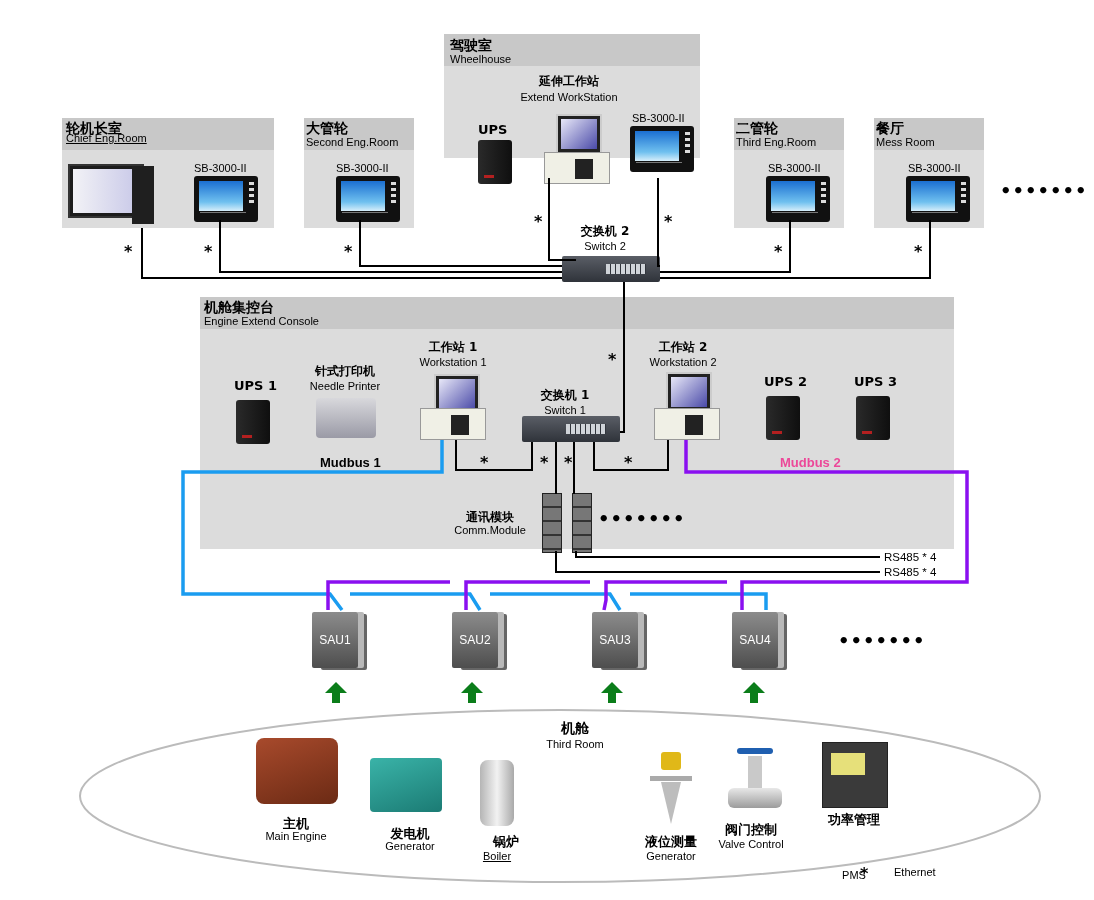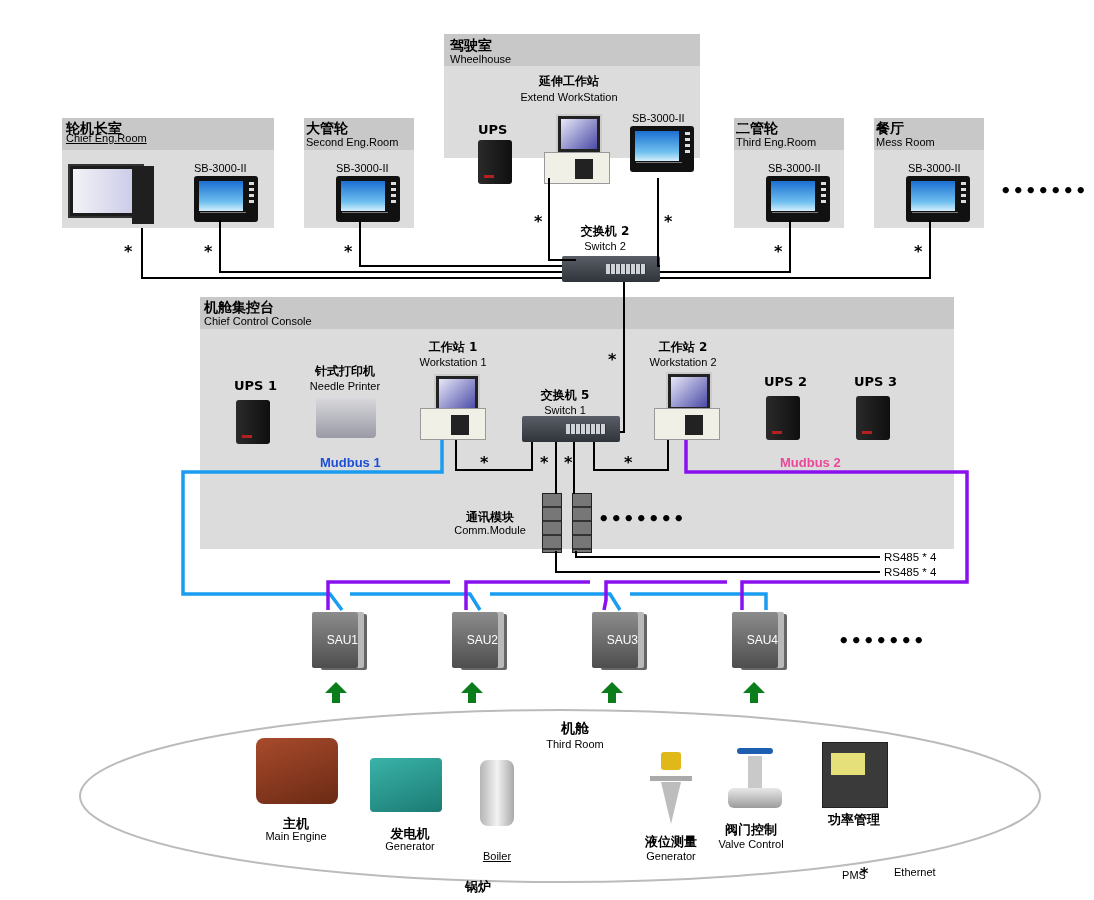--- a/index.html
+++ b/index.html
@@ -24,21 +24,21 @@
     .ups::after{content:"";position:absolute;left:6px;bottom:6px;width:10px;height:3px;background:#b42020;}
     .mon{position:absolute;width:42px;height:36px;background:#222;border:2px solid #ccc;}
     .mon .sc{position:absolute;left:3px;top:3px;right:3px;bottom:3px;background:linear-gradient(135deg,#e8e8f8,#4a4aa8);}
     .case{position:absolute;width:64px;height:30px;background:#f0f0e6;border:1px solid #999;}
     .case::after{content:"";position:absolute;left:30px;top:6px;width:18px;height:20px;background:#222;}
     .switch{position:absolute;width:98px;height:26px;background:linear-gradient(180deg,#5a5e66,#2f333a);border-radius:2px;}
     .switch .ports{position:absolute;right:14px;top:8px;width:40px;height:10px;background:repeating-linear-gradient(90deg,#cfd3d8 0 4px,#2f333a 4px 5px);}
     .printer{position:absolute;width:60px;height:40px;background:linear-gradient(180deg,#d8d8dc,#9a9aa6);border-radius:4px;}
     .comm{position:absolute;width:18px;height:58px;background:repeating-linear-gradient(180deg,#777 0 12px,#333 12px 14px);border:1px solid #222;}
     .sau{position:absolute;width:46px;height:56px;background:linear-gradient(180deg,#8c8c8c,#4e4e4e);border-radius:2px;box-shadow:6px 0 0 #b9b9b9,9px 2px 0 #666;}
-    .sau span{position:absolute;left:0;right:0;top:21px;text-align:right;color:#fff;font-family:"Liberation Sans",sans-serif;font-size:12px;}
+    .sau span{position:absolute;left:0;right:0;top:21px;text-align:center;color:#fff;font-family:"Liberation Sans",sans-serif;font-size:12px;}
     .arrow{position:absolute;width:0;height:0;border-left:11px solid transparent;border-right:11px solid transparent;border-bottom:11px solid #0b7d1a;}
     .arrow::after{content:"";position:absolute;left:-4px;top:11px;width:8px;height:10px;background:#0b7d1a;}
     .pc-dell{position:absolute;width:72px;height:50px;background:#1c1c1c;border:2px solid #333;}
     .pc-dell .sc{position:absolute;left:3px;top:3px;right:3px;bottom:3px;background:linear-gradient(90deg,#f2f2f6,#c8c8e8);}
     .tower{position:absolute;width:22px;height:58px;background:#1f1f1f;}
     .engine{position:absolute;width:82px;height:66px;background:linear-gradient(160deg,#a84a2c,#6b2a14);border-radius:8px;}
     .gen{position:absolute;width:72px;height:54px;background:linear-gradient(160deg,#3ab3a8,#1b7b74);border-radius:4px;}
     .boiler{position:absolute;width:34px;height:66px;background:linear-gradient(90deg,#b5b5b5,#f2f2f2,#a9a9a9);border-radius:8px;}
     .level{position:absolute;width:46px;height:72px;}
     .level .hd{position:absolute;left:13px;top:0;width:20px;height:18px;background:#e0b818;border-radius:3px;}
@@ -124,21 +124,21 @@
       <div class="side"></div>
       <div class="keys"></div>
     </div>
 </div>
 
 <div class="abs dots" style="left:1000px;top:186px;">•••••••</div>
 
 <div class="panel" style="left:200px;top:297px;width:754px;height:252px;">
   <div class="panel-head"></div>
   <div class="abs title-zh" style="left:4px;top:2px;">机舱集控台</div>
-  <div class="abs en" style="left:4px;top:18px;">Chief Control Console</div>
+  <div class="abs en" style="left:4px;top:18px;">Engine Extend Console</div>
 </div>
 
 <div class="abs zh center" style="left:560px;width:90px;top:224px;font-size:12px;">交换机 2</div>
 <div class="abs en center" style="left:560px;width:90px;top:240px;">Switch 2</div>
 <div class="switch" style="left:562px;top:256px;">
     <div class="ports"></div>
   </div>
 
 <div class="abs zh" style="left:234px;top:378px;">UPS 1</div>
 <div class="ups" style="left:236px;top:400px;"></div>
@@ -147,21 +147,21 @@
 <div class="abs en center" style="left:300px;width:90px;top:380px;">Needle Printer</div>
 <div class="printer" style="left:316px;top:398px;"></div>
 
 <div class="abs zh center" style="left:408px;width:90px;top:340px;font-size:12px;">工作站 1</div>
 <div class="abs en center" style="left:408px;width:90px;top:356px;">Workstation 1</div>
 <div class="mon" style="left:434px;top:374px;">
     <div class="sc"></div>
   </div>
 <div class="case" style="left:420px;top:408px;"></div>
 
-<div class="abs zh center" style="left:520px;width:90px;top:388px;font-size:12px;">交换机 5</div>
+<div class="abs zh center" style="left:520px;width:90px;top:388px;font-size:12px;">交换机 1</div>
 <div class="abs en center" style="left:520px;width:90px;top:404px;">Switch 1</div>
 <div class="switch" style="left:522px;top:416px;">
     <div class="ports"></div>
   </div>
 
 <div class="abs zh center" style="left:638px;width:90px;top:340px;font-size:12px;">工作站 2</div>
 <div class="abs en center" style="left:638px;width:90px;top:356px;">Workstation 2</div>
 <div class="mon" style="left:666px;top:372px;">
     <div class="sc"></div>
   </div>
@@ -171,21 +171,21 @@
 <div class="ups" style="left:766px;top:396px;"></div>
 <div class="abs zh" style="left:854px;top:374px;">UPS 3</div>
 <div class="ups" style="left:856px;top:396px;"></div>
 
 <div class="abs zh center" style="left:440px;width:100px;top:510px;font-size:12px;">通讯模块</div>
 <div class="abs en center" style="left:440px;width:100px;top:524px;">Comm.Module</div>
 <div class="comm" style="left:542px;top:493px;"></div>
 <div class="comm" style="left:572px;top:493px;"></div>
 <div class="abs dots" style="left:598px;top:514px;">•••••••</div>
 
-<div class="abs blabel" style="left:320px;top:455px;color:#1d4ed8;">Mudbus 1</div>
+<div class="abs blabel" style="left:320px;top:455px;color:#000000;">Mudbus 1</div>
 <div class="abs blabel" style="left:780px;top:455px;color:#ec4899;">Mudbus 2</div>
 
 <div class="abs lbl" style="left:884px;top:551px;">RS485 * 4</div>
 <div class="abs lbl" style="left:884px;top:566px;">RS485 * 4</div>
 
 <svg class="abs" style="left:0;top:0;" width="1094" height="900">
   <g id="eth" fill="none" stroke="#000" stroke-width="2">
       <polyline points="142,228 142,278 562,278"></polyline>
       <polyline points="220,220 220,272 562,272"></polyline>
       <polyline points="360,220 360,266 562,266"></polyline>
@@ -253,21 +253,21 @@
 
 <div class="engine" style="left:256px;top:738px;"></div>
 <div class="abs zh center" style="left:246px;width:100px;top:816px;">主机</div>
 <div class="abs en center" style="left:246px;width:100px;top:830px;">Main Engine</div>
 
 <div class="gen" style="left:370px;top:758px;"></div>
 <div class="abs zh center" style="left:360px;width:100px;top:826px;">发电机</div>
 <div class="abs en center" style="left:360px;width:100px;top:840px;">Generator</div>
 
 <div class="boiler" style="left:480px;top:760px;"></div>
-<div class="abs zh center" style="left:428px;width:100px;top:834px;margin-top:45px;">锅炉</div>
+<div class="abs zh center" style="left:456px;width:100px;top:834px;">锅炉</div>
 <div class="abs en center" style="left:447px;width:100px;top:850px;text-decoration:underline;">Boiler</div>
 
 <div class="level" style="left:648px;top:752px;">
     <div class="hd"></div>
     <div class="fl"></div>
     <div class="cn"></div>
   </div>
 <div class="abs zh center" style="left:621px;width:100px;top:834px;">液位测量</div>
 <div class="abs en center" style="left:621px;width:100px;top:850px;">Generator</div>
 

